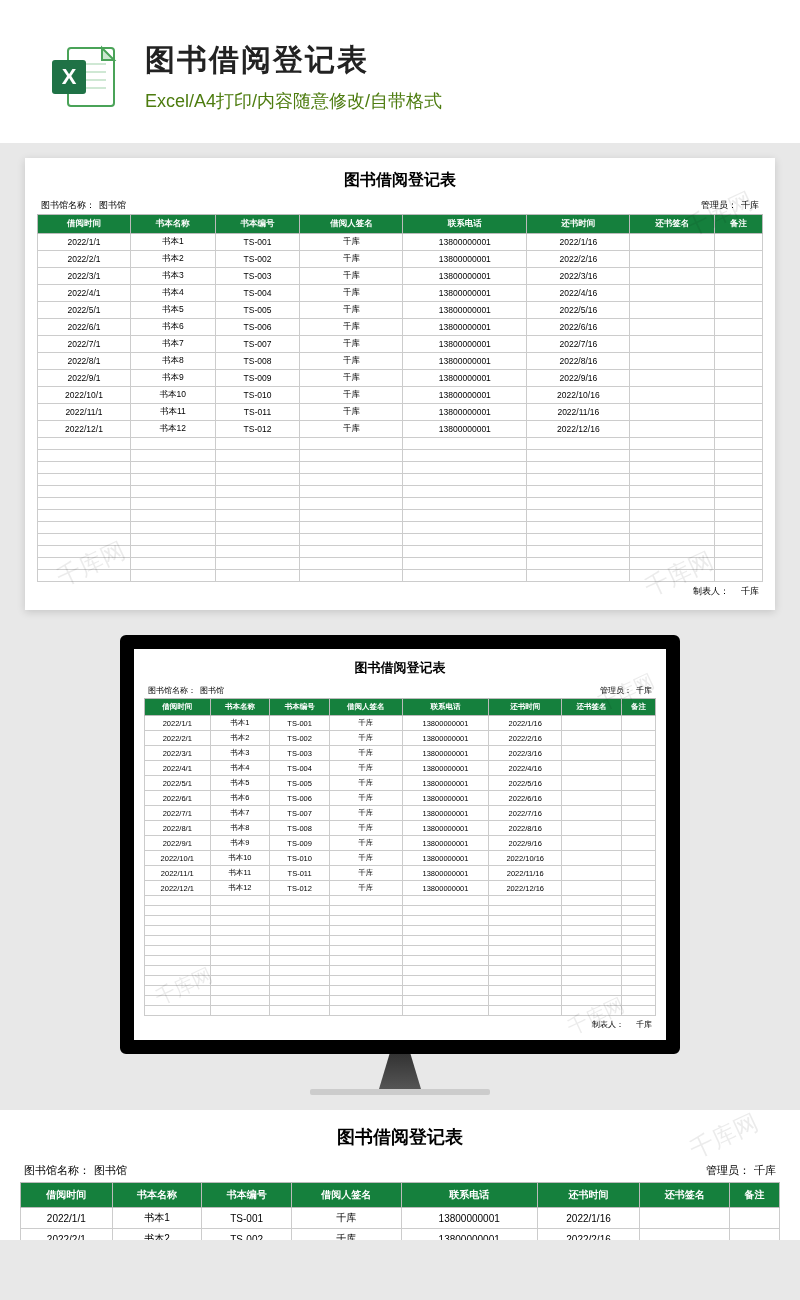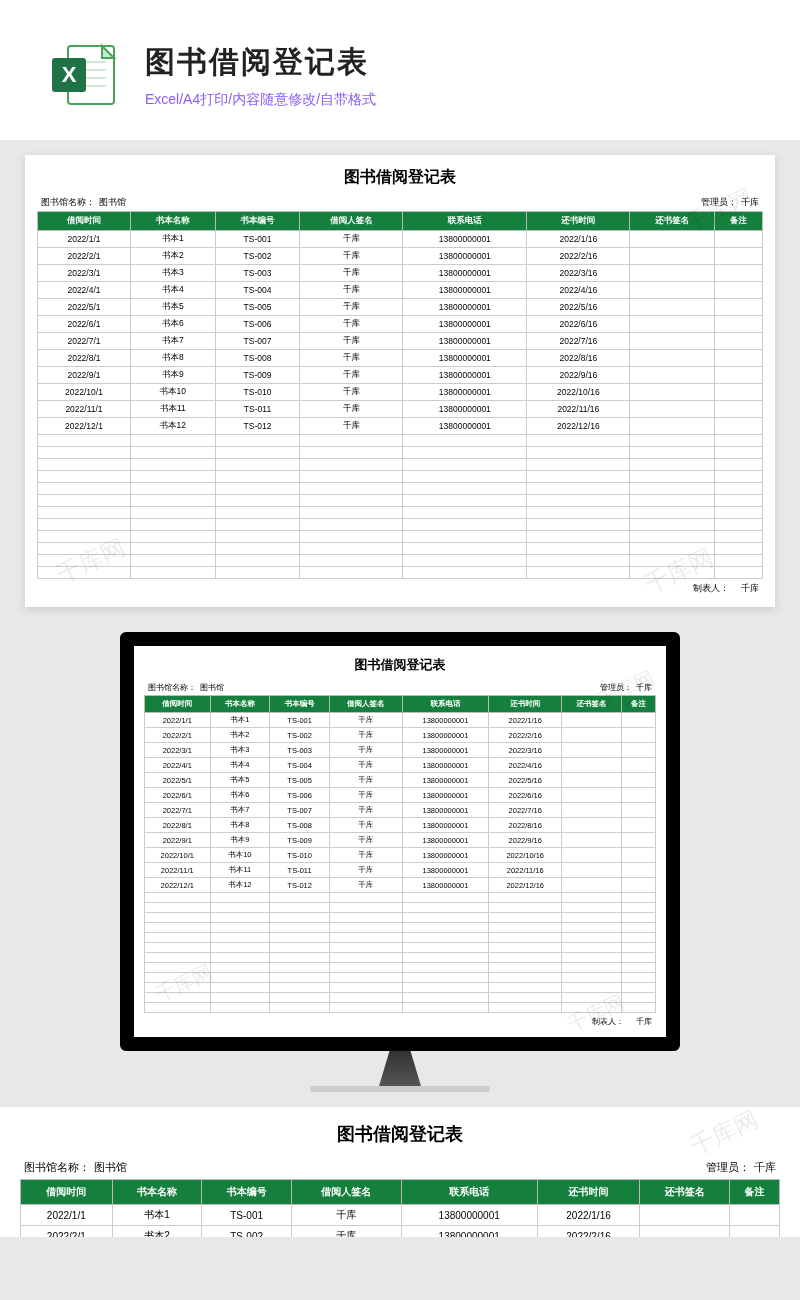--- a/index.html
+++ b/index.html
@@ -3,21 +3,21 @@
 <meta charset="utf-8">
 <style>
 * { box-sizing: border-box; margin: 0; padding: 0; }
 body { background: #e8e8e8; font-family: "Microsoft YaHei", "SimSun", sans-serif; width: 800px; }
 
 
 .header-section { background: #fff; padding: 40px 50px 30px; display: flex; align-items: center; gap: 25px; }
 .excel-icon { width: 70px; height: 70px; position: relative; flex-shrink: 0; }
 .excel-icon svg { width: 100%; height: 100%; }
 .header-text h1 { font-size: 30px; font-weight: 700; color: #222; letter-spacing: 2px; }
-.header-text p { font-size: 14px; color: #8b5cf6; margin-top: 8px; }
+.header-text p { font-size: 18px; color: #4d7c0f; margin-top: 8px; }
 
 
 .sheet-card { background: #fff; margin: 15px 25px; padding: 12px; box-shadow: 0 2px 8px rgba(0,0,0,0.15); }
 .sheet-title { text-align: center; font-size: 16px; font-weight: 700; margin-bottom: 6px; }
 .meta-row { display: flex; justify-content: space-between; font-size: 9px; padding: 2px 4px; }
 .meta-left, .meta-right { display: flex; gap: 4px; align-items: flex-end; }
 table { width: 100%; border-collapse: collapse; font-size: 8.5px; }
 th { background: #15803d; color: #fff; padding: 3px 2px; font-weight: 700; border: 1px solid #bbb; }
 td { border: 1px solid #ccc; padding: 2px; text-align: center; height: 12px; }
 .footer-row { display: flex; justify-content: flex-end; font-size: 9px; padding: 3px 4px 0; gap: 12px; }

